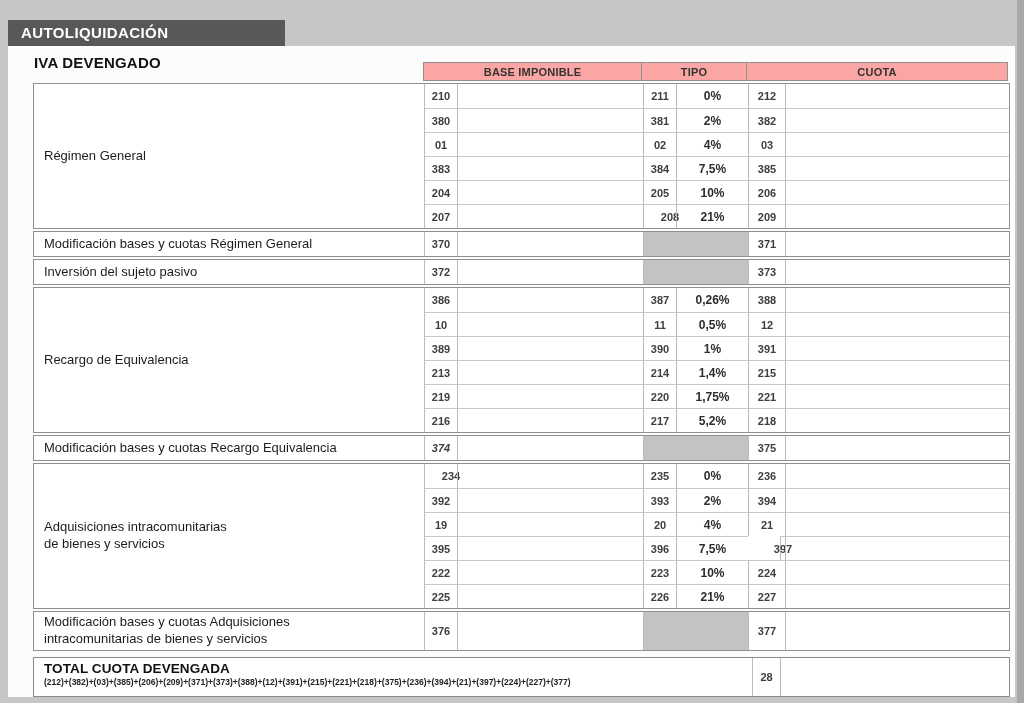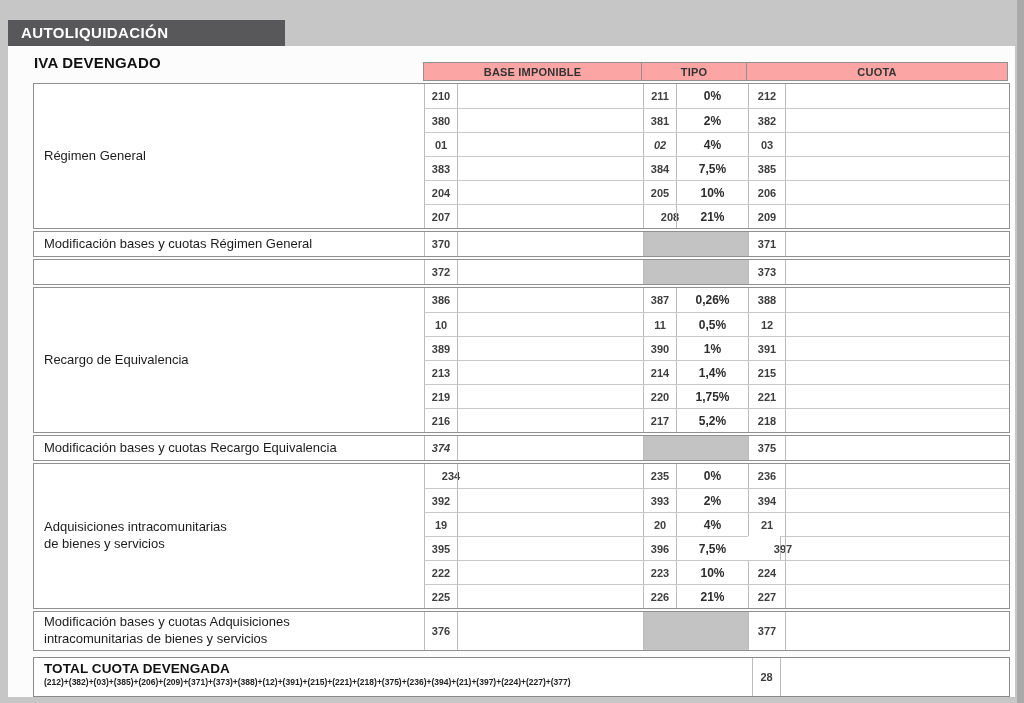--- a/index.html
+++ b/index.html
@@ -78,21 +78,21 @@
             <div class="c box-num" style="grid-area: 1 / 6;">212</div>
             <div class="c " style="grid-area: 1 / 7;"></div>
             <div class="c box-num bt" style="grid-area: 2 / 2;">380</div>
             <div class="c  bt" style="grid-area: 2 / 3;"></div>
             <div class="c box-num bt" style="grid-area: 2 / 4;">381</div>
             <div class="c tipo-val bt" style="grid-area: 2 / 5;">2%</div>
             <div class="c box-num bt" style="grid-area: 2 / 6;">382</div>
             <div class="c  bt" style="grid-area: 2 / 7;"></div>
             <div class="c box-num bt" style="grid-area: 3 / 2;">01</div>
             <div class="c  bt" style="grid-area: 3 / 3;"></div>
-            <div class="c box-num bt" style="grid-area: 3 / 4; font-style: italic;">02</div>
+            <div class="c box-num bt" style="grid-area: 3 / 4;">02</div>
             <div class="c tipo-val bt" style="grid-area: 3 / 5;">4%</div>
             <div class="c box-num bt" style="grid-area: 3 / 6;">03</div>
             <div class="c  bt" style="grid-area: 3 / 7;"></div>
             <div class="c box-num bt" style="grid-area: 4 / 2;">383</div>
             <div class="c  bt" style="grid-area: 4 / 3;"></div>
             <div class="c box-num bt" style="grid-area: 4 / 4;">384</div>
             <div class="c tipo-val bt" style="grid-area: 4 / 5;">7,5%</div>
             <div class="c box-num bt" style="grid-area: 4 / 6;">385</div>
             <div class="c  bt" style="grid-area: 4 / 7;"></div>
             <div class="c box-num bt" style="grid-area: 5 / 2;">204</div>
@@ -110,20 +110,21 @@
           </div>
           <div class="section">
             <div class="label-cell" style="grid-row: 1 / span 1;">Modificación bases y cuotas Régimen General</div>
             <div class="c box-num" style="grid-area: 1 / 2;">370</div>
             <div class="c " style="grid-area: 1 / 3;"></div>
             <div class="c disabled" style="grid-area: 1 / 4 / auto / span 2;"></div>
             <div class="c box-num" style="grid-area: 1 / 6;">371</div>
             <div class="c " style="grid-area: 1 / 7;"></div>
           </div>
           <div class="section">
+            <div class="label-cell" style="grid-row: 1 / span 1;">Inversión del sujeto pasivo</div>
             <div class="c box-num" style="grid-area: 1 / 2;">372</div>
             <div class="c " style="grid-area: 1 / 3;"></div>
             <div class="c disabled" style="grid-area: 1 / 4 / auto / span 2;"></div>
             <div class="c box-num" style="grid-area: 1 / 6;">373</div>
             <div class="c " style="grid-area: 1 / 7;"></div>
           </div>
           <div class="section">
             <div class="label-cell" style="grid-row: 1 / span 6;">Recargo de Equivalencia</div>
             <div class="c box-num" style="grid-area: 1 / 2;">386</div>
             <div class="c " style="grid-area: 1 / 3;"></div>

